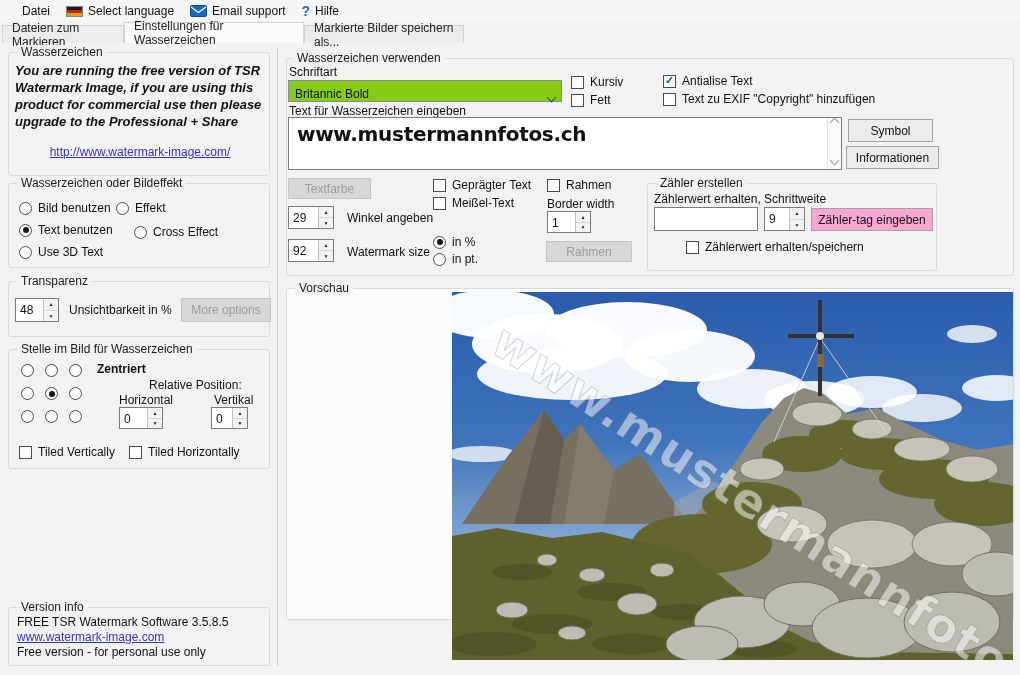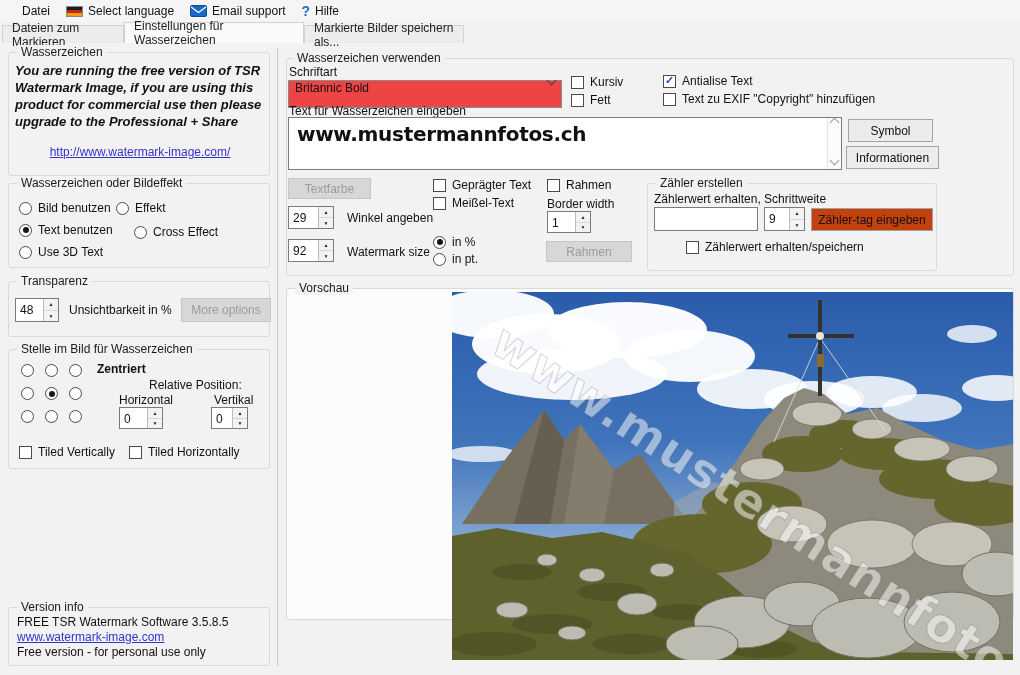--- a/index.html
+++ b/index.html
@@ -173,21 +173,21 @@
     <span class="gl">Version info</span>
     <div class="abs" style="left:8px; top:7px;">FREE TSR Watermark Software 3.5.8.5</div>
     <div class="abs" style="left:8px; top:22px;"><span class="link">www.watermark-image.com</span></div>
     <div class="abs" style="left:8px; top:37px;">Free version - for personal use only</div>
   </div>
 
   <div class="gb" style="left:286px; top:58px; width:728px; height:218px;">
     <span class="gl" style="left:6px;">Wasserzeichen verwenden</span>
 
     <div class="abs" style="left:2px; top:6px;">Schriftart</div>
-    <div class="abs" style="left:1px; top:21px; width:274px; height:28px; background:#ef4444; border:1px solid #8a8a8a; display:flex; align-items:flex-start; padding:0 6px;">
+    <div class="abs" style="left:1px; top:21px; width:274px; height:22px; background:#84cc16; border:1px solid #8a8a8a; display:flex; align-items:flex-end; padding:0 6px;">
       <span style="flex:1;">Britannic Bold</span>
       <span class="chev"></span>
     </div>
     <div class="row" style="left:284px; top:16px;">
         <span class="cb"></span>
         <span>Kursiv</span>
       </div>
     <div class="row" style="left:284px; top:34px;">
         <span class="cb"></span>
         <span>Fett</span>
@@ -277,21 +277,21 @@
       <span class="gl">Zähler erstellen</span>
       <div class="abs" style="left:6px; top:8px;">Zählerwert erhalten, Schrittweite</div>
       <div class="abs" style="left:6px; top:23px; width:104px; height:24px; background:#fff; border:1px solid #7b7b7b;"><span></span></div>
       <div class="spin" style="left:116px; top:23px; width:41px; height:24px;">
         <div class="v">9</div>
         <div class="ar">
             <div>▲</div>
             <div>▼</div>
           </div>
       </div>
-      <div class="btn" style="left:163px; top:24px; width:122px; height:23px; background:#c2410c;">
+      <div class="btn" style="left:163px; top:24px; width:122px; height:23px; background:#f9a8d4;">
           <span>Zähler-tag eingeben</span>
         </div>
       <div class="row" style="left:6px; top:56px;padding-left:32px;">
           <span class="cb"></span>
           <span>Zählerwert erhalten/speichern</span>
         </div>
     </div>
   </div>
 
   <div class="gb" style="left:286px; top:288px; width:728px; height:332px; background:#fcfcfc;">

